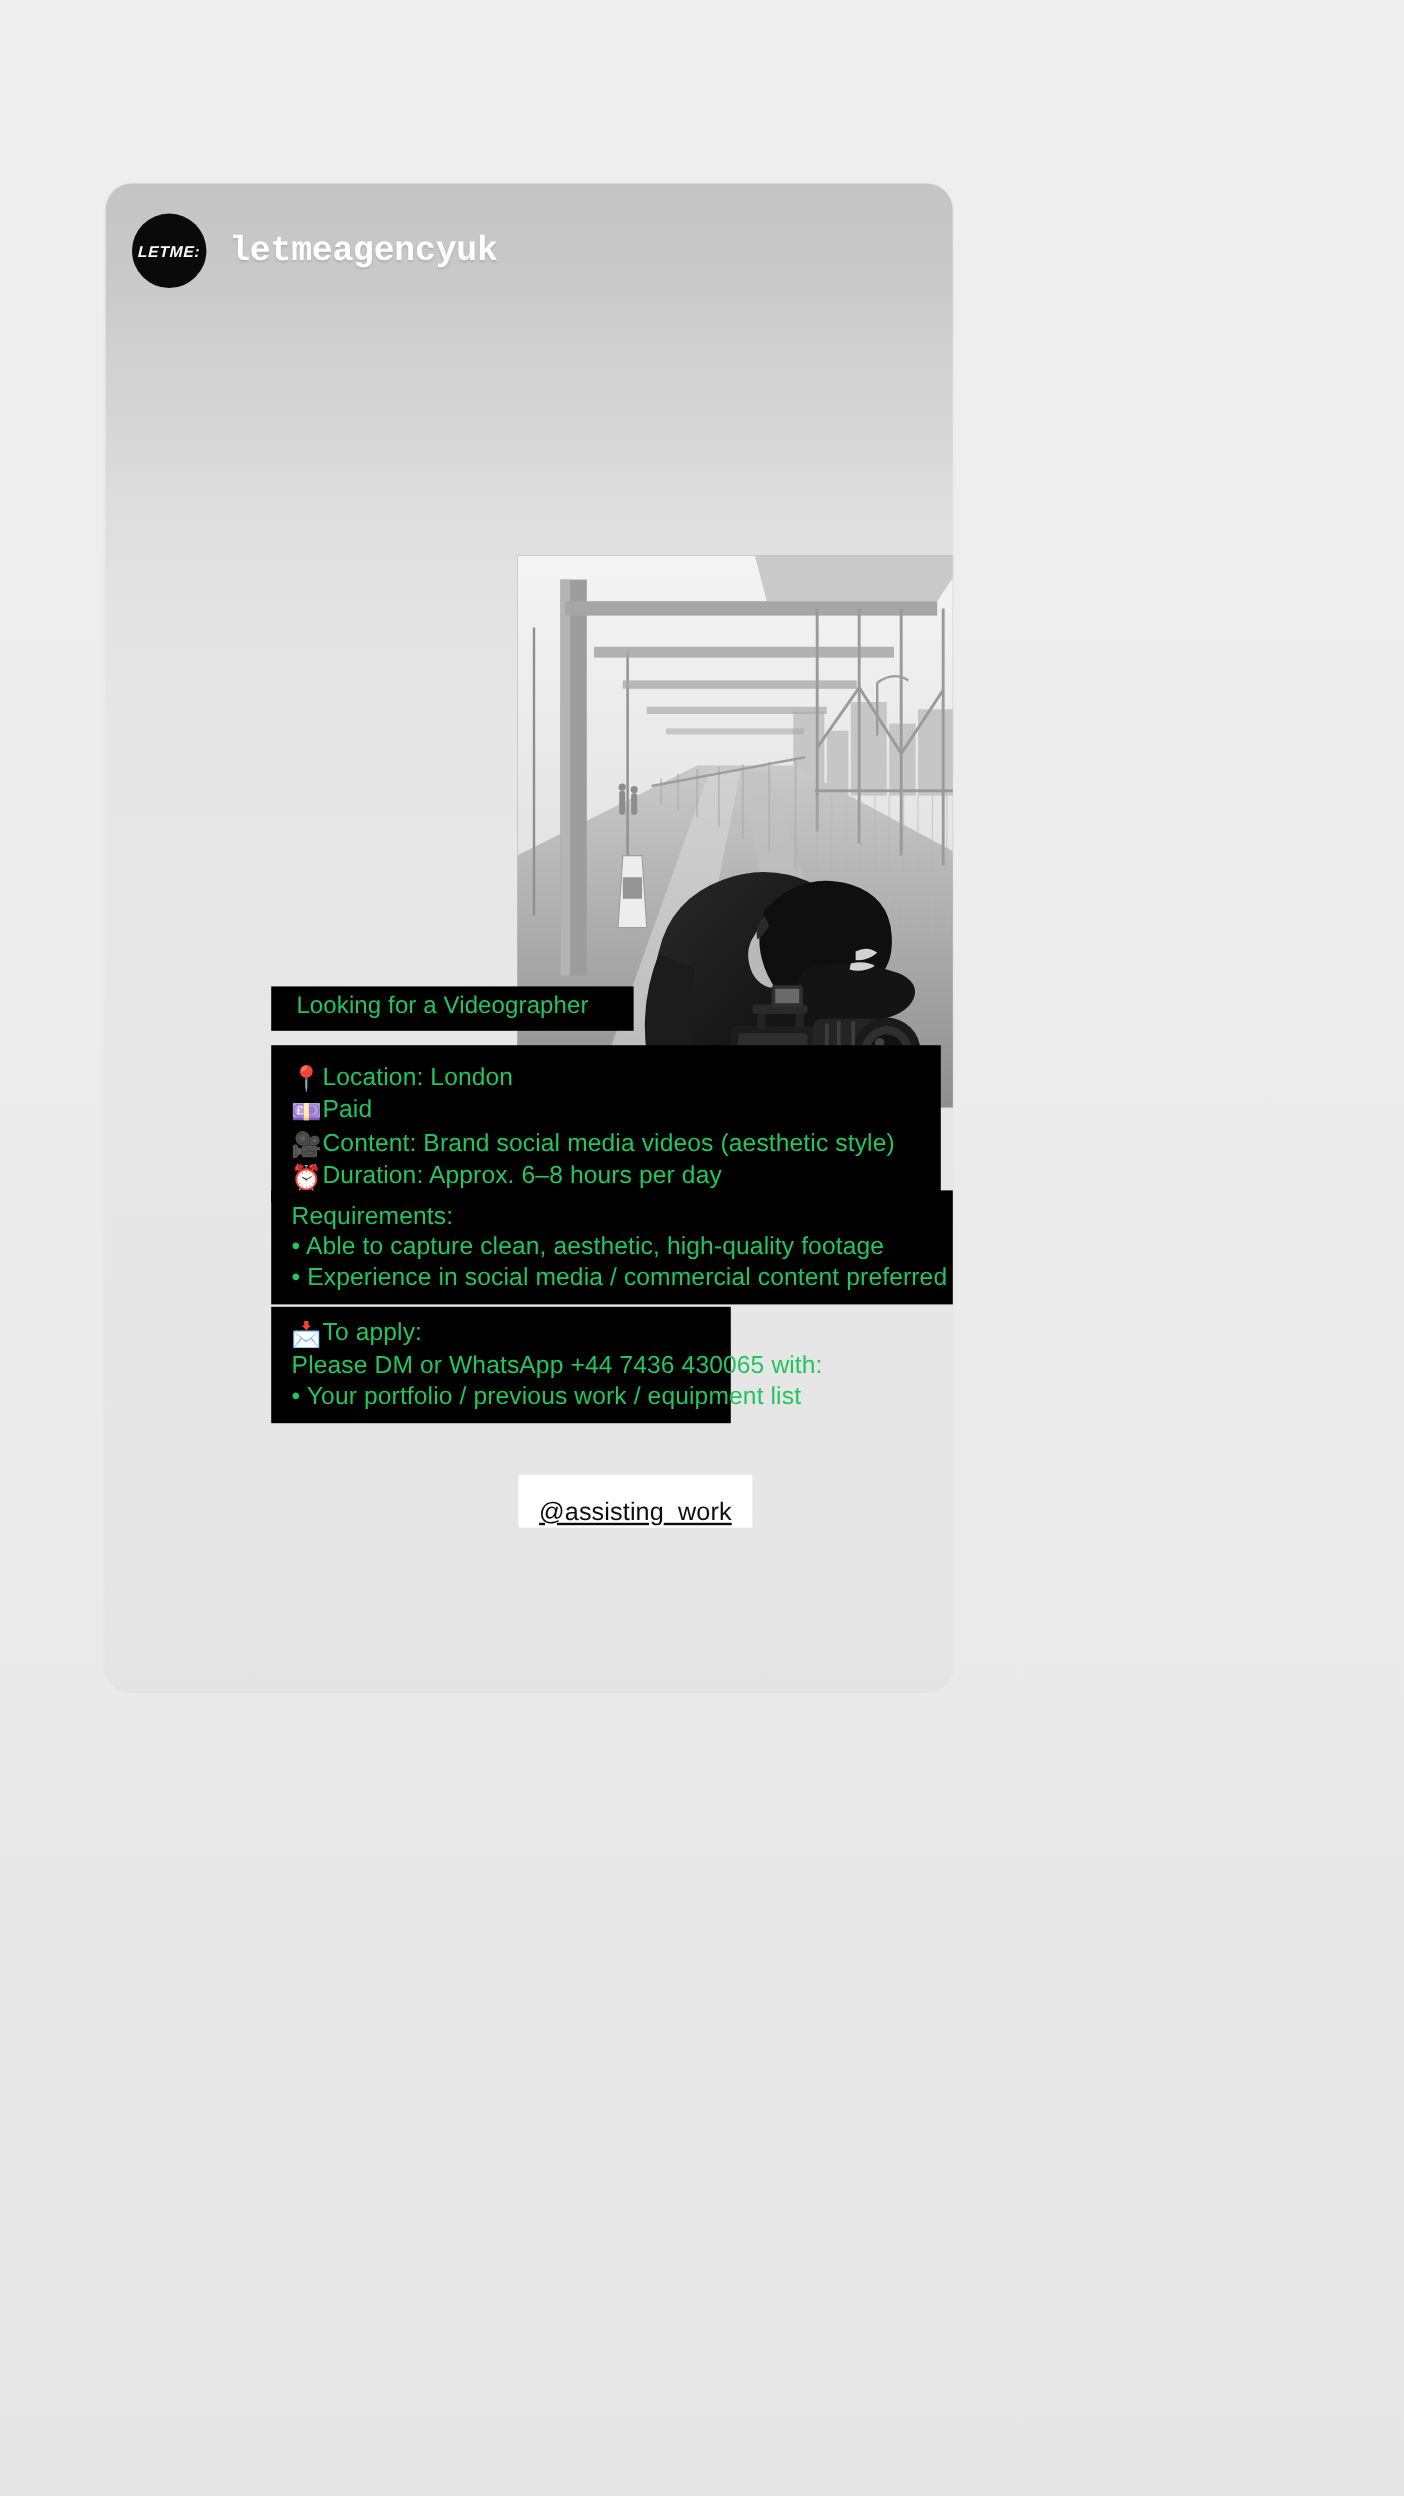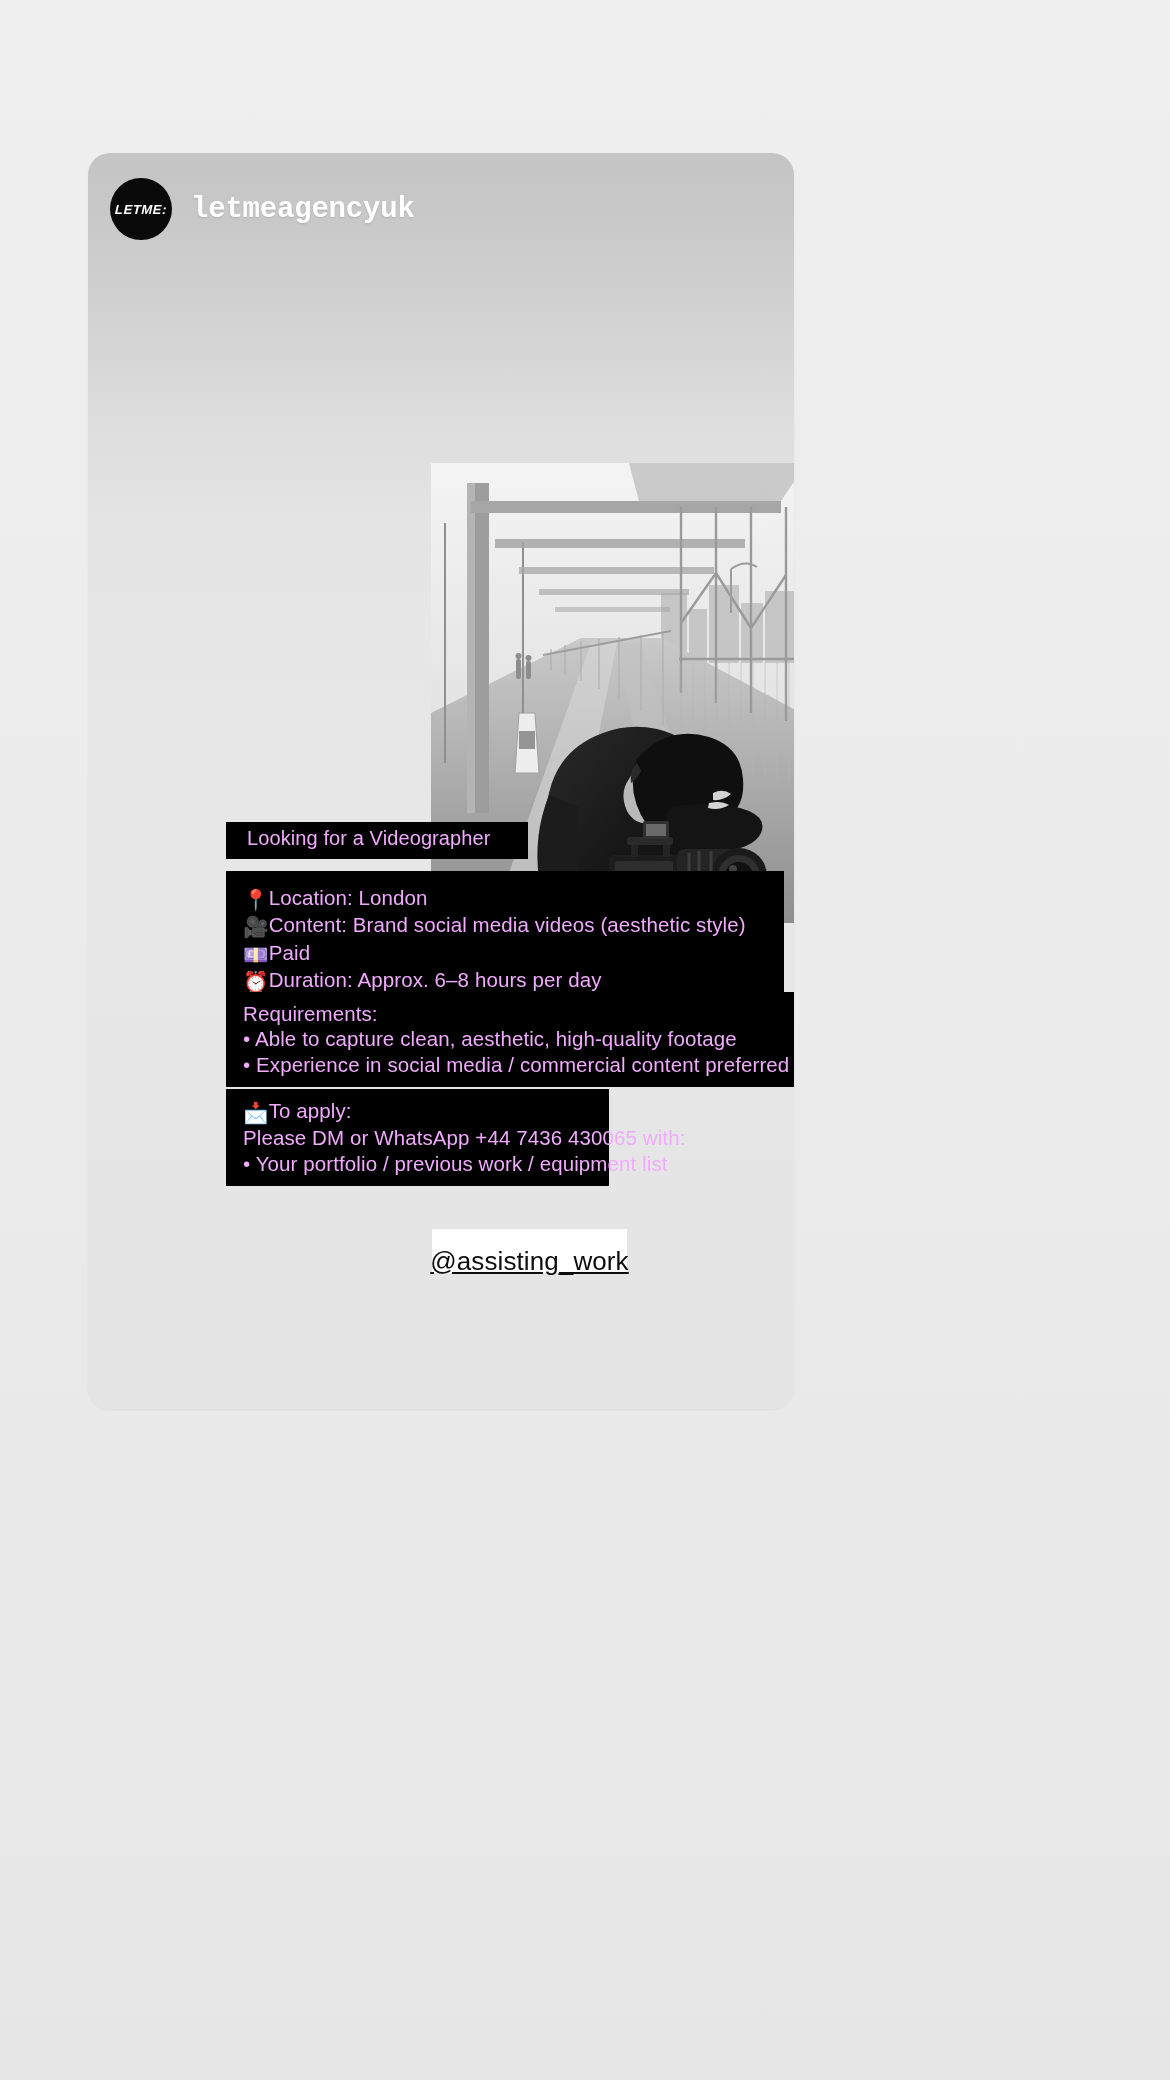--- a/index.html
+++ b/index.html
@@ -93,21 +93,21 @@
     height: 460px;
     overflow: hidden;
     background: #9a9a9a;
   }
   #story-photo svg { display: block; width: 100%; height: 100%; }
 
   
   .sticker {
     position: absolute;
     background: #000000;
-    color: #f0abfc;
+    color: #22c55e;
     box-sizing: border-box;
     font-family: "Liberation Sans", sans-serif;
     font-weight: 300;
     letter-spacing: 0.1px;
     line-height: 1.04;
   }
   .sticker .line {
     white-space: nowrap;
     display: block;
   }
@@ -165,21 +165,21 @@
     top: 1076px;
     width: 195px;
     height: 44px;
     background: #ffffff;
     display: flex;
     align-items: center;
     justify-content: center;
   }
   #mention-text {
     color: #0d0d0d;
-    font-size: 26px;
+    font-size: 21px;
     font-weight: 400;
     letter-spacing: 0.1px;
     text-decoration: underline;
     text-underline-offset: 2px;
     font-family: "Liberation Sans", sans-serif;
     margin-top: 20px;
   }
 </style>
 </head>
 <body>
@@ -354,24 +354,24 @@
 
     <div id="sticker-title" class="sticker">
       <span class="line">Looking for a Videographer</span>
     </div>
 
     <div id="sticker-details" class="sticker">
       <span class="line">
         <span class="emoji">📍</span><span>Location: London</span>
       </span>
       <span class="line">
+        <span class="emoji">💷</span><span>Paid</span>
+      </span>
+      <span class="line">
         <span class="emoji">🎥</span><span>Content: Brand social media videos (aesthetic style)</span>
-      </span>
-      <span class="line">
-        <span class="emoji">💷</span><span>Paid</span>
       </span>
       <span class="line">
         <span class="emoji">⏰</span><span>Duration: Approx. 6–8 hours per day</span>
       </span>
     </div>
 
     <div id="sticker-requirements" class="sticker">
       <span class="line">Requirements:</span>
       <span class="line">• Able to capture clean, aesthetic, high-quality footage</span>
       <span class="line">• Experience in social media / commercial content preferred</span>

